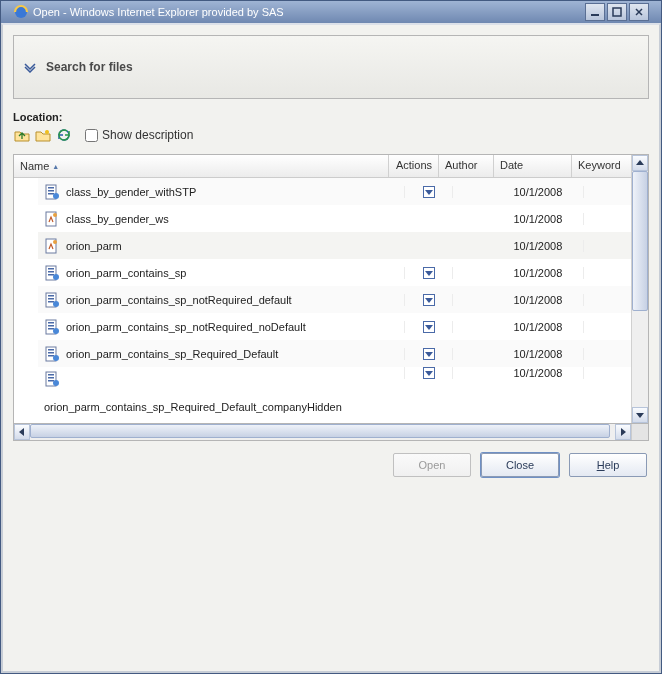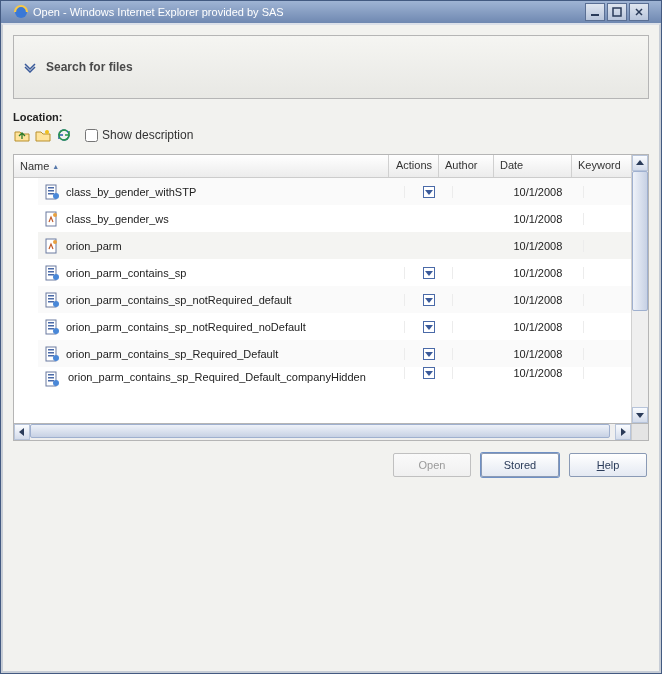--- a/index.html
+++ b/index.html
@@ -480,21 +480,21 @@
                     <path d="M2 4 L10 4 L6 9 Z" fill="#3a5a9a"></path>
                   </svg>
                 </span>
               </div>
               <div class="cell cell-author"></div>
               <div class="cell cell-date">10/1/2008</div>
               <div class="cell cell-key"></div>
             </div>
             <div class="row" style="height: 40px; align-items: flex-start;">
               <div class="cell cell-name">
-                <div style="display:flex;gap:8px;padding-top:4px;">
+                <div style="display:flex;flex-direction:column;gap:14px;padding-top:4px;">
                   <div style="display:flex;align-items:center;gap:6px;">
                     <span class="file-icon">
                       <svg width="16" height="16">
                         <rect x="2" y="1" width="10" height="14" fill="#fff" stroke="#6a7aa0"></rect>
                         <rect x="4" y="3" width="6" height="1.5" fill="#4a6aa8"></rect>
                         <rect x="4" y="6" width="6" height="1.5" fill="#4a6aa8"></rect>
                         <rect x="4" y="9" width="6" height="1.5" fill="#4a6aa8"></rect>
                         <circle cx="12" cy="12" r="3" fill="#4a88d8"></circle>
                       </svg>
                     </span>
@@ -542,18 +542,18 @@
       <div class="arrow">
           <svg width="6" height="8">
             <path d="M1 0 L1 8 L6 4 Z" fill="#2a3b59"></path>
           </svg>
         </div>
       <div class="corner"></div>
     </div>
 
     <div class="button-row">
       <div class="btn disabled">Open</div>
-      <div class="btn default">Stored</div>
+      <div class="btn default">Close</div>
       <div class="btn"><span style="text-decoration:underline">H</span>elp</div>
     </div>
 
   </div>
 </div>
 
 </body></html>

